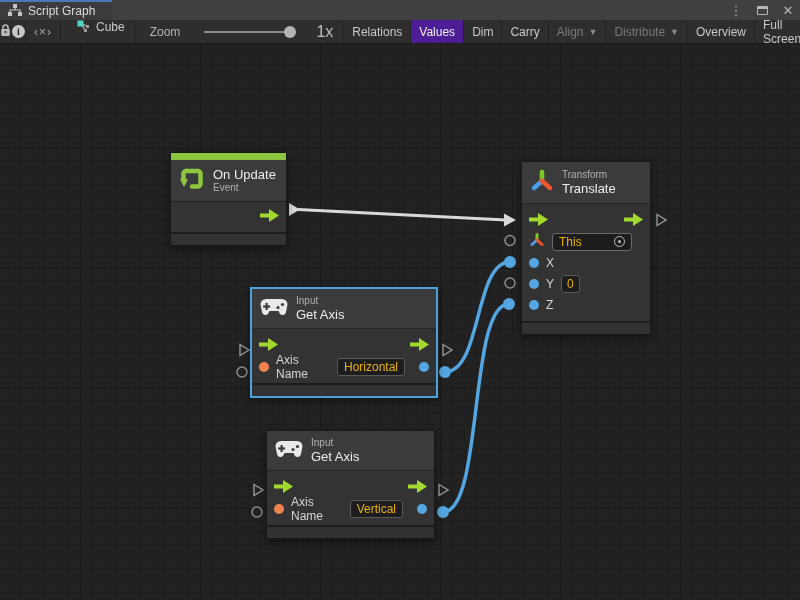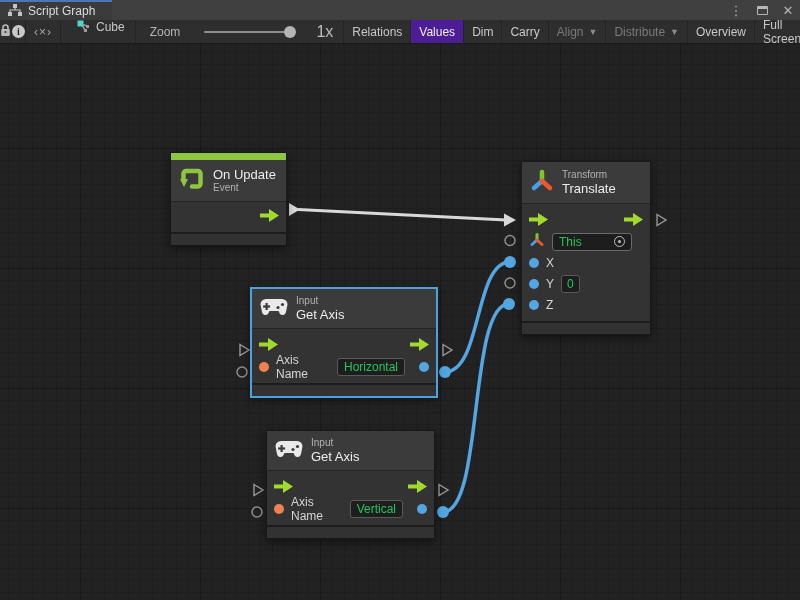--- a/index.html
+++ b/index.html
@@ -51,21 +51,21 @@
   .node-header { background:#3b3b3b; display:flex; align-items:center; gap:8px; padding:6px 10px 6px 8px; }
   .surtitle { font-size:10px; color:#b2b2b2; line-height:12px; }
   .title { font-size:13px; color:#ededed; line-height:15px; }
   .node-body { border-top:1px solid #252525; padding:6px 0; }
   .node-row { height:21px; display:flex; align-items:center; padding:0 7px; gap:7px; }
   .node-footer { border-top:2px solid #1c1c1c; height:13px; background:#323232; }
   .dot { width:10px; height:10px; border-radius:50%; flex:0 0 auto; }
   .dot.blue { background:#53a6e1; }
   .dot.orange { background:#ef8350; }
   .plabel { color:#d6d6d6; }
-  .field { background:#1d1d1d; border:1px solid #5a5a5a; border-radius:3px; color:#22c55e;
+  .field { background:#1d1d1d; border:1px solid #5a5a5a; border-radius:3px; color:#eab308;
            font-size:12px; padding:1px 6px; line-height:14px; }
   .this-field { display:flex; align-items:center; gap:6px; width:80px; justify-content:space-between; }
   .picker { width:11px; height:11px; border:1px solid #bdbdbd; border-radius:50%; position:relative; flex:0 0 auto; }
   .picker::after { content:""; position:absolute; left:3px; top:3px; width:3px; height:3px; border-radius:50%; background:#bdbdbd; }
   .spring { flex:1 1 auto; }
 
   #node-on-update { left:170px; top:108px; width:117px; }
   #node-on-update .node-body { padding:3px 0; }
   #node-on-update .node-row { height:24px; }
   #node-translate { left:521px; top:117px; width:130px; }

